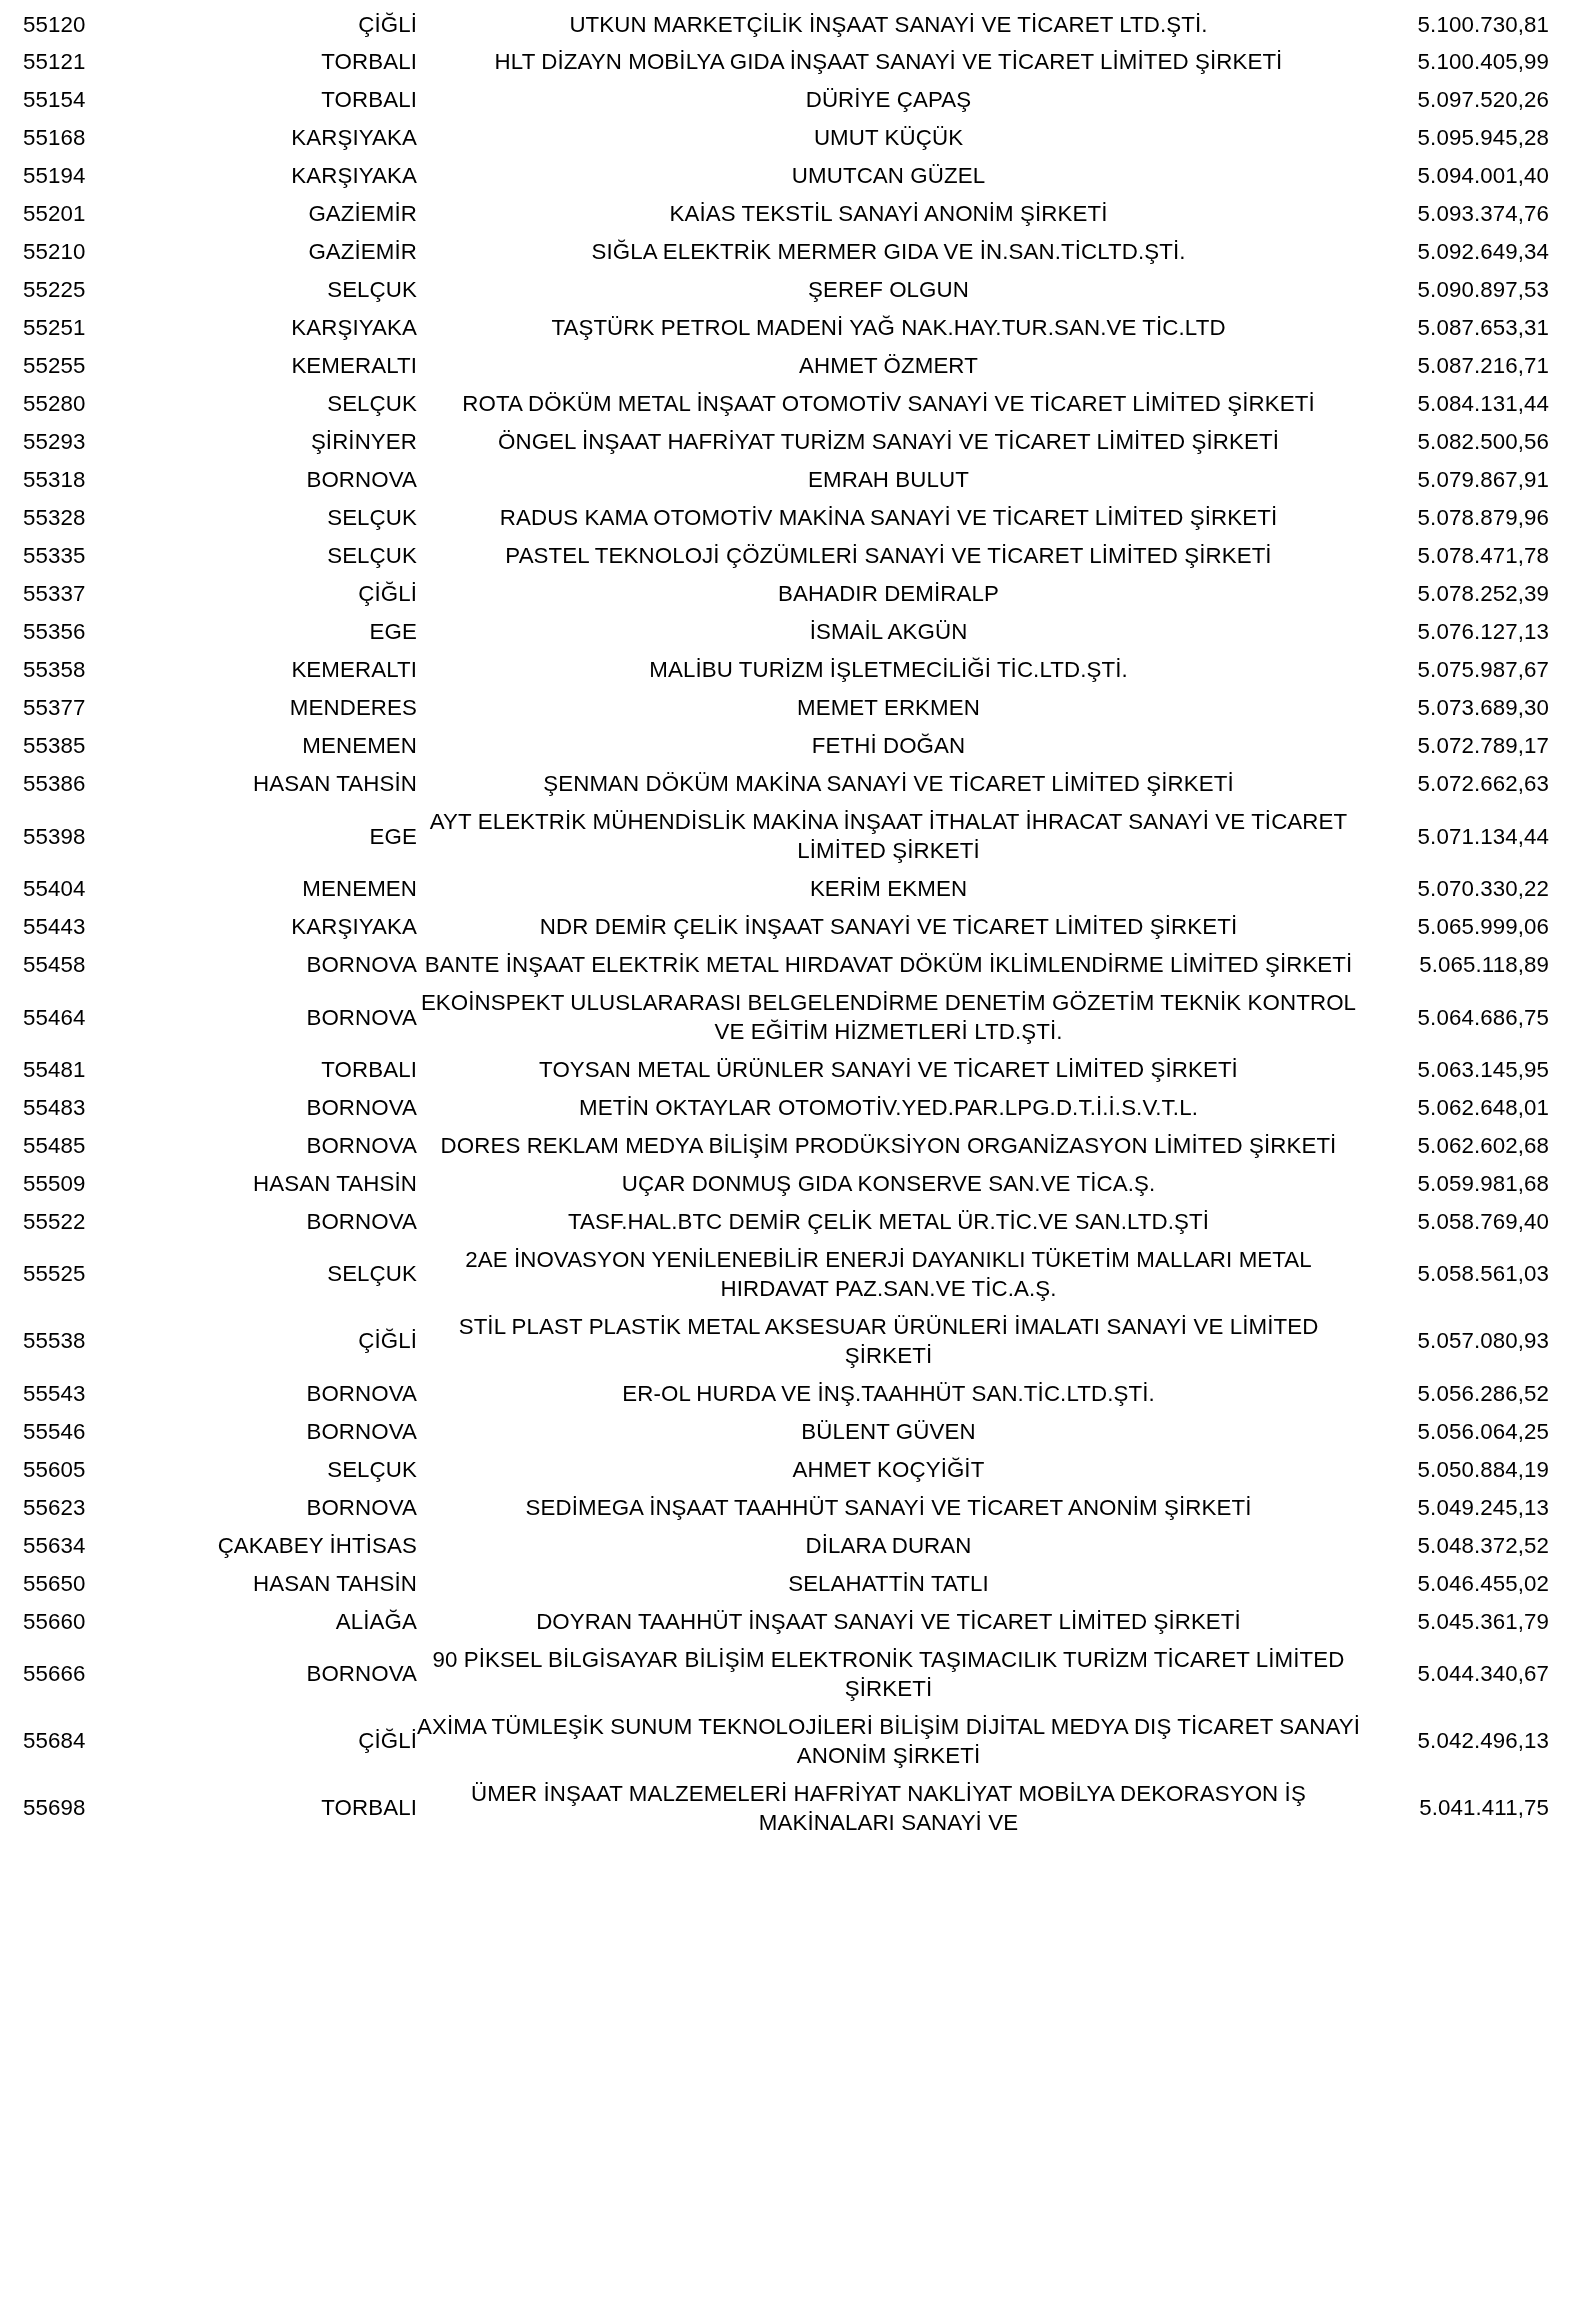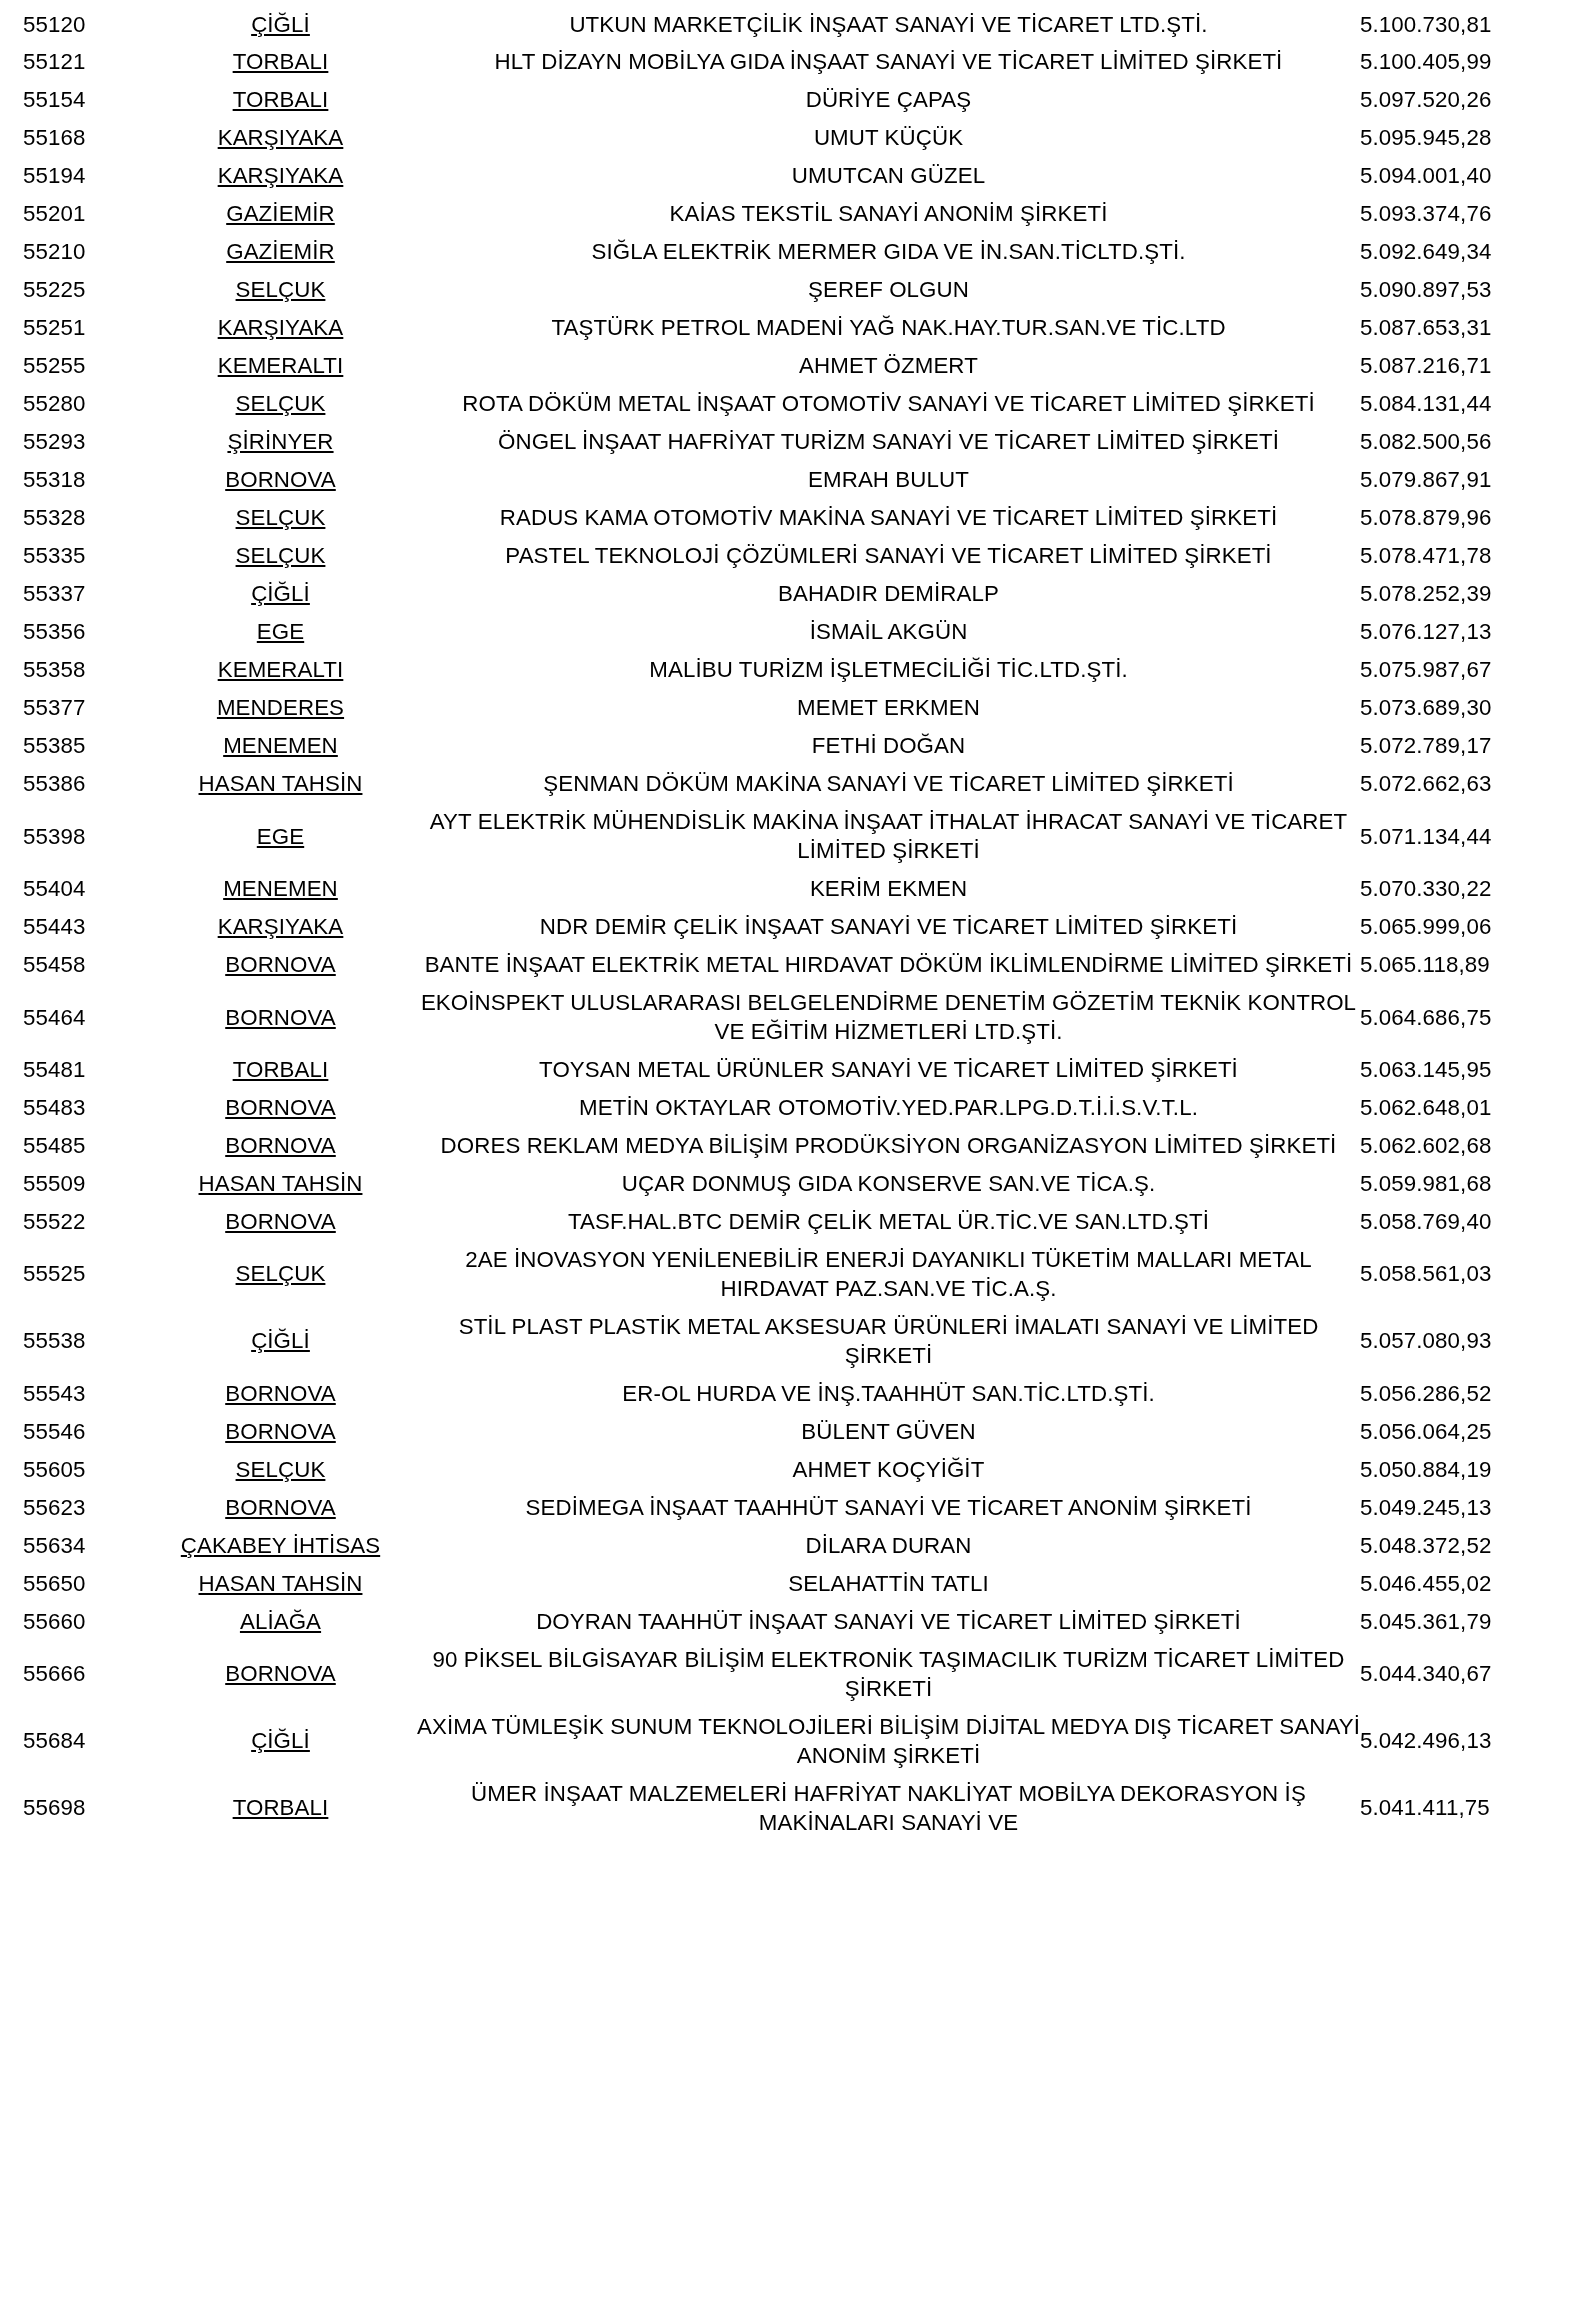--- a/index.html
+++ b/index.html
@@ -35,32 +35,31 @@
   col.c-off   { width: 273px; }
   col.c-name  { width: 943px; }
   col.c-amt   { width: 189px; }
 
   td.seq {
     text-align: left;
     padding-left: 6px;
     white-space: nowrap;
   }
   td.office {
-    text-align: center;
+    text-align: right;
     white-space: nowrap;
-    text-decoration: underline;
   }
   td.name {
     text-align: center;
     padding-right: 10.6px;
     word-wrap: break-word;
     overflow-wrap: break-word;
   }
   td.amount {
-    text-align: left;
+    text-align: right;
     white-space: nowrap;
     padding-right: 4.5px;
   }
 </style>
 </head>
 <body>
 
 <div class="page">
   <table class="debt-table">
     <colgroup>

